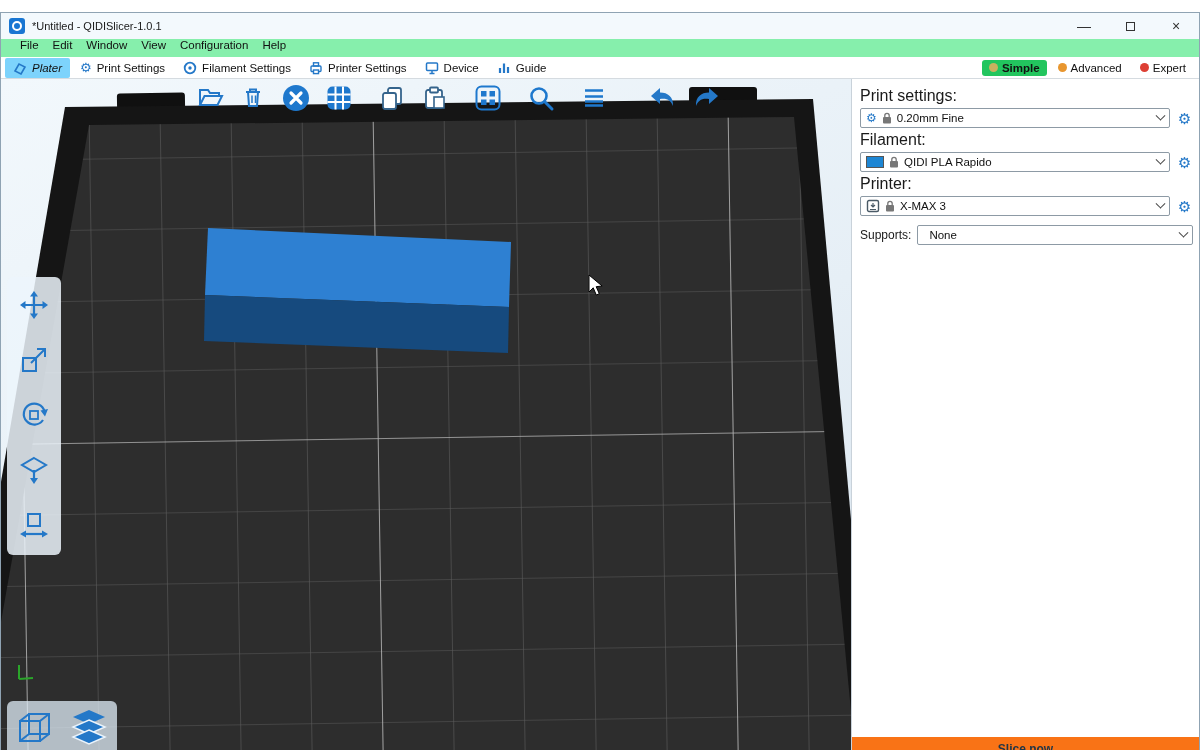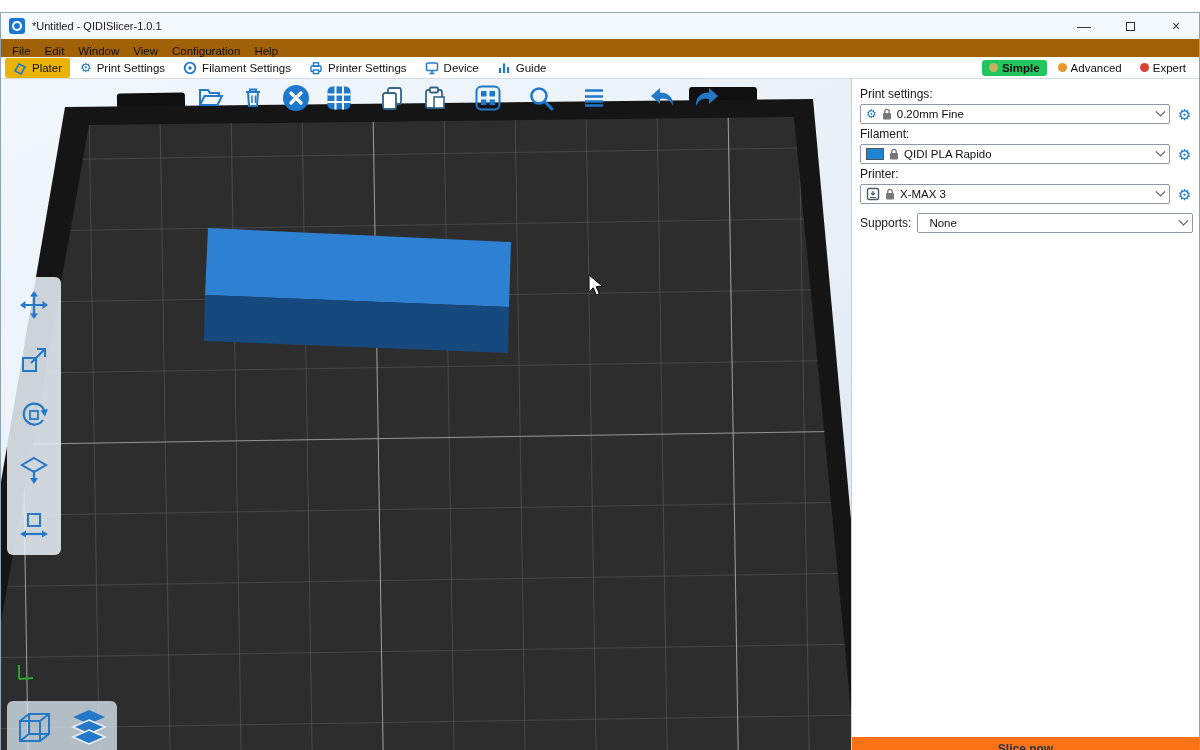--- a/index.html
+++ b/index.html
@@ -9,27 +9,27 @@
 
   
   .titlebar { height:26px; background:#f3f9fd; display:flex; align-items:center; padding-left:8px; gap:7px; flex:0 0 auto; }
   .win-title { font-size:11px; color:#1a1a1a; }
   .win-controls { margin-left:auto; display:flex; height:100%; }
   .win-btn { width:46px; height:100%; display:flex; align-items:center; justify-content:center;
     font-size:14px; color:#333; background:transparent; border:none; cursor:default; }
   .maxbox { width:9px; height:9px; border:1px solid #333; display:inline-block; }
 
   
-  .menubar { height:18px; background:#a16207; display:flex; align-items:flex-end; padding-left:4px; flex:0 0 auto; }
+  .menubar { height:18px; background:#86efac; display:flex; align-items:flex-start; padding-left:12px; flex:0 0 auto; }
   .menu-item { font-size:11.5px; padding:0 7px; color:#111; }
 
   
   .tabbar { height:22px; background:#fff; border-bottom:1px solid #d5dbe0; display:flex; align-items:center; padding:0 4px; gap:2px; flex:0 0 auto; }
   .tab { display:flex; align-items:center; gap:5px; font-size:11.5px; padding:2px 8px; border-radius:2px; color:#111; height:20px; }
-  .tab.selected { background:#eab308; }
+  .tab.selected { background:#7dd3fc;font-style:italic; }
   .tab-ic { display:flex; align-items:center; }
   .gear-glyph { color:#2478c8; font-size:13px; line-height:1; }
   .modes { margin-left:auto; display:flex; align-items:center; gap:4px; padding-right:2px; }
   .mode { display:flex; align-items:center; gap:4px; font-size:11.5px; padding:2px 7px; border-radius:3px; color:#111; }
   .mode.selected { background:#22c55e; font-weight:bold; }
   .dot { width:9px; height:9px; border-radius:50%; display:inline-block; }
 
   
   .main { flex:1; display:flex; min-height:0; }
   .viewport { position:relative; flex:1; overflow:hidden;
@@ -45,21 +45,21 @@
     display:flex; flex-direction:column; align-items:center; gap:11px; }
   .side-btn { width:44px; height:44px; display:flex; align-items:center; justify-content:center; background:transparent; border:none; }
 
   .view-toolbar { position:absolute; left:6px; bottom:4px; display:flex; gap:4px;
     background:rgba(224,237,248,0.75); border-radius:6px; padding:3px; }
   .view-btn { width:50px; height:50px; display:flex; align-items:center; justify-content:center; border:none; background:transparent; }
 
   
   .sidebar { width:348px; flex:0 0 348px; background:#fff; border-left:1px solid #c9d2da;
     position:relative; padding:5px 6px 28px 8px; }
-  .field-label { font-size:12px; color:#1a1a1a; margin:3px 0 3px; }
+  .field-label { font-size:16px; color:#1a1a1a; margin:3px 0 3px; }
   .combo-row { display:flex; align-items:center; gap:6px; margin-bottom:3px; }
   .combo { flex:1; height:20px; border:1px solid #8d9aa5; border-radius:2px; background:#fff;
     display:flex; align-items:center; gap:5px; padding:0 5px; font-size:11.5px; color:#111; }
   .combo-text { flex:1; white-space:nowrap; overflow:hidden; }
   .chev { width:7px; height:7px; border-right:1.6px solid #444; border-bottom:1.6px solid #444;
     transform:rotate(45deg) translate(-2px,-2px); flex:0 0 auto; }
   .gear-btn { color:#2478c8; font-size:15px; width:17px; text-align:center; background:none; border:none; line-height:1; }
   .combo-gear { color:#2478c8; font-size:12px; line-height:1; }
   .swatch { width:18px; height:12px; border:1px solid #555; flex:0 0 auto; }
   .inline-row { display:flex; align-items:center; gap:6px; margin-top:9px; }

